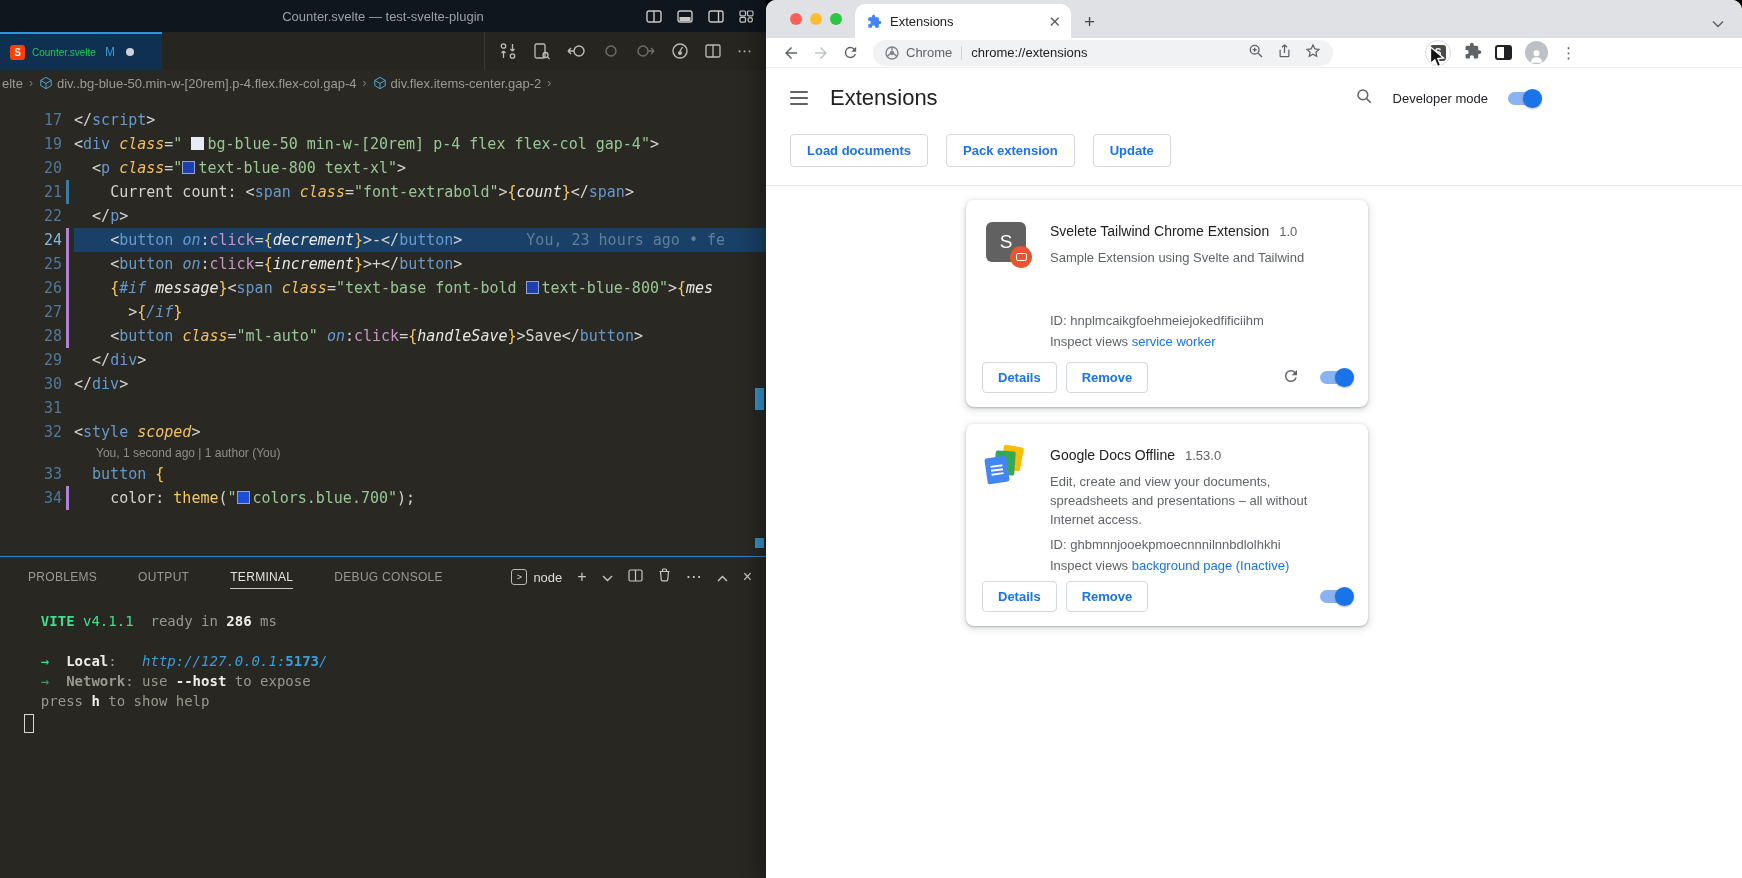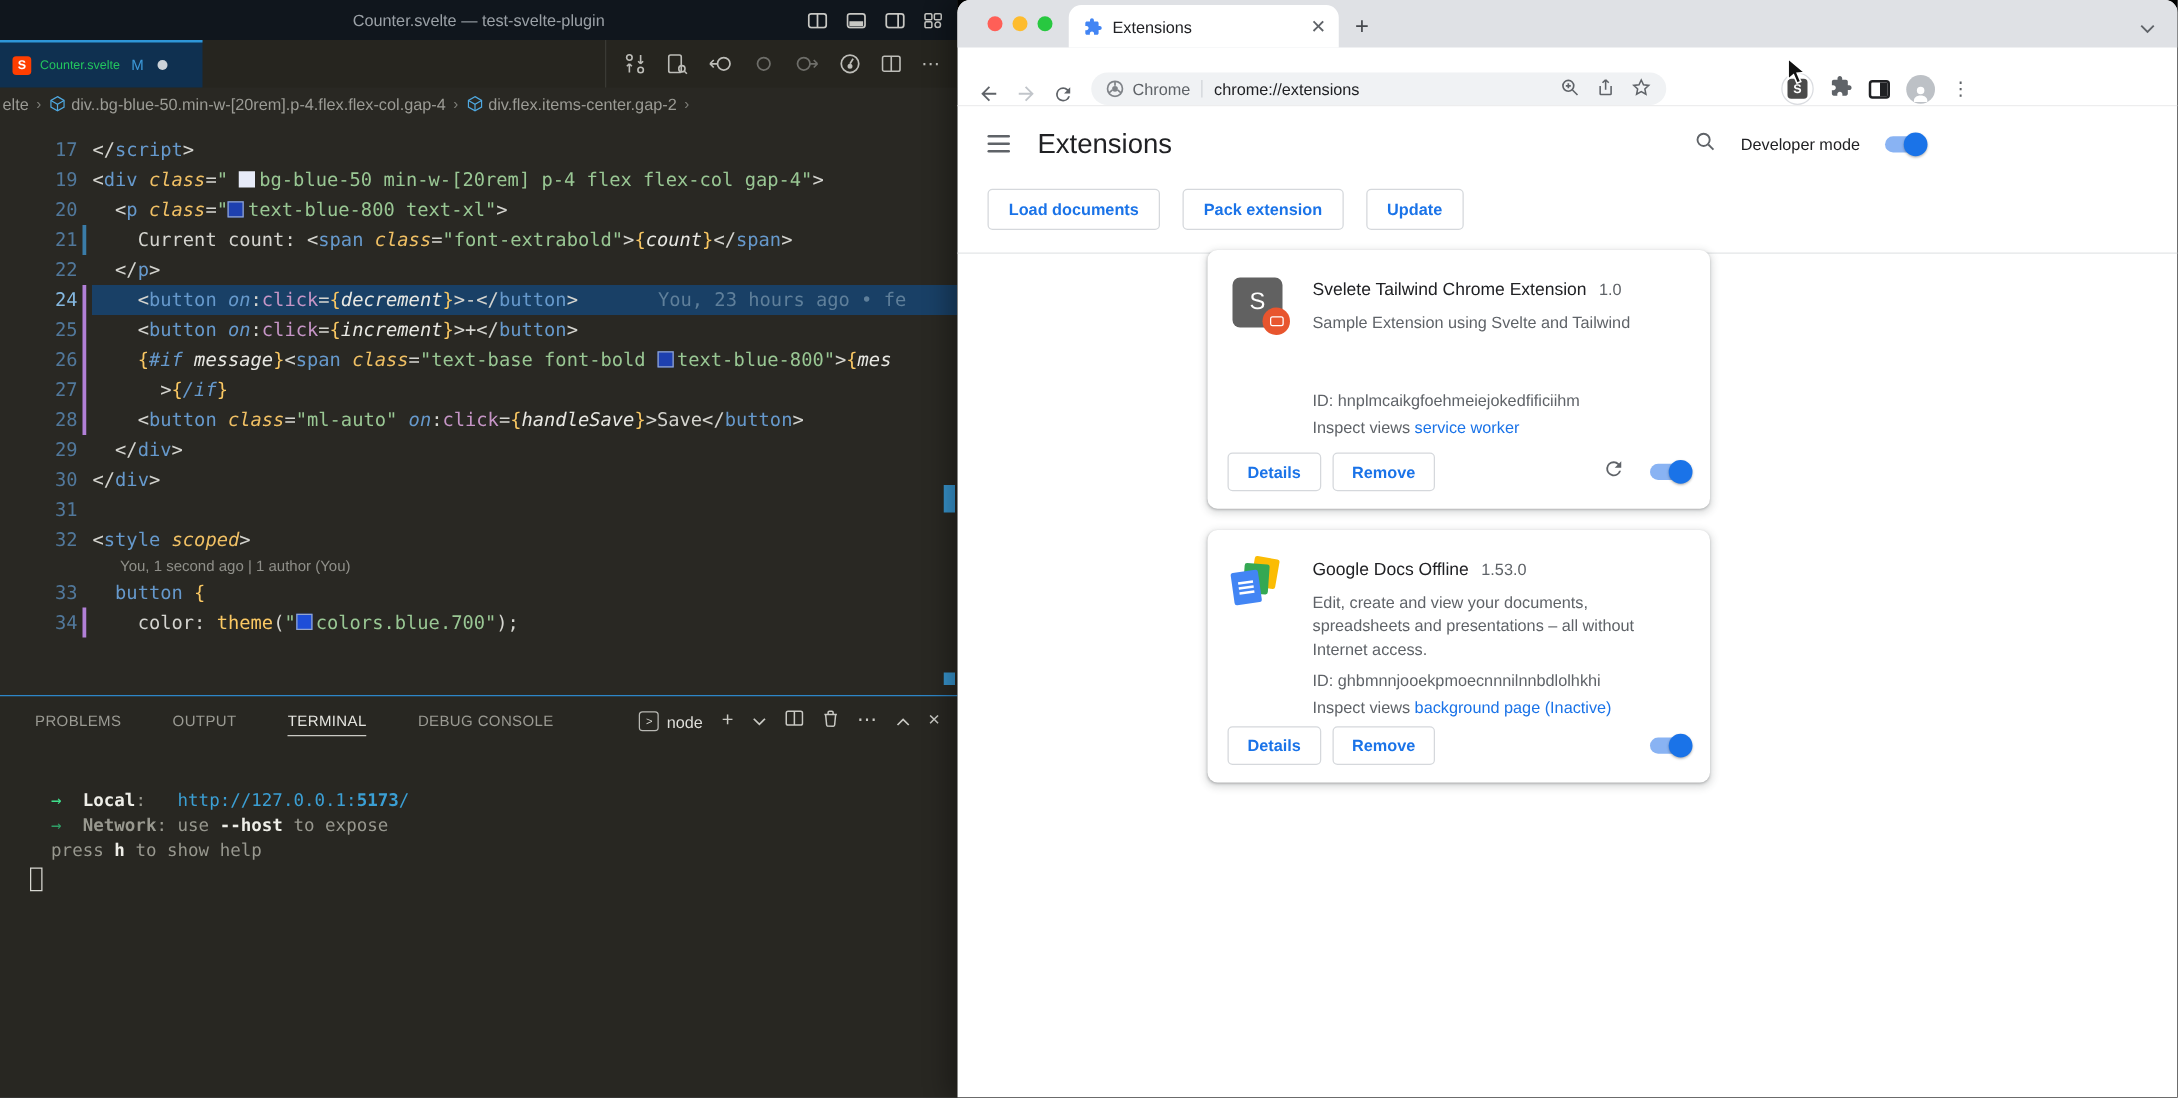--- a/index.html
+++ b/index.html
@@ -60,36 +60,36 @@
   .node-chip { display:flex; align-items:center; gap:6px; }
   .node-box { width:16px; height:16px; border:1.4px solid #b9b9b4; border-radius:3px; font-size:9px; display:flex; align-items:center; justify-content:center; color:#d8d8d2; }
   .node-label { color:#dededa; font-size:13px; }
   .pr-glyph { font-size:16px; line-height:1; }
   .terminal { padding:14px 0 0 24px; font-family:"DejaVu Sans Mono", monospace; font-size:14px; }
   .t-row { height:20px; line-height:20px; white-space:pre; }
   .t-vt { color:#3fe08c; font-weight:bold; } .t-vg { color:#3fe08c; }
   .t-d { color:#98988f; } .t-w { color:#eeeee8; font-weight:bold; }
   .t-g { color:#3fe08c; } .t-g2 { color:#2f9e66; }
   .t-db { color:#98988f; font-weight:bold; }
-  .t-u { color:#3b9fd4; } .t-ub { color:#3b9fd4; font-weight:bold; }
+  .t-u { color:#3b9fd4;font-style:italic; } .t-ub { color:#3b9fd4; font-weight:bold; }
   .t-cursor { width:10px; height:19px; border:1px solid #d8d8d2; margin-top:3px; }
 
   
   .chrome { position:absolute; left:766px; top:0; width:976px; height:878px; background:#fff; border-radius:10px 10px 0 0; box-shadow:-8px 0 20px rgba(0,0,0,.3); }
   .c-tabstrip { position:relative; height:38px; background:#dfe1e5; border-radius:10px 10px 0 0; }
   .traffic { position:absolute; left:24px; top:13px; display:flex; gap:8px; }
   .light { width:12px; height:12px; border-radius:50%; }
   .l-red{background:#ff5f57;} .l-yellow{background:#febc2e;} .l-green{background:#28c840;}
   .c-tab { position:absolute; left:89px; bottom:0; width:216px; height:34px; background:#fff; border-radius:10px 10px 0 0; display:flex; align-items:center; padding:0 10px 0 12px; gap:8px; }
   .c-tab-title { flex:1; font-size:13px; color:#202124; }
   .c-tab-close { color:#5f6368; font-size:15px; line-height:1; }
   .c-newtab { position:absolute; left:318px; bottom:7px; color:#45484d; font-size:19px; line-height:1; }
   .c-strip-chevron { position:absolute; right:18px; top:14px; }
 
-  .c-toolbar { height:47px; display:flex; align-items:flex-end; padding:0 10px; border-bottom:1px solid #ededee; }
+  .c-toolbar { height:30px; display:flex; align-items:center; padding:0 10px; border-bottom:1px solid #ededee; }
   .nav-ic { margin:0 6px; display:flex; }
   .omnibox { width:460px; height:26px; background:#f0f2f4; border-radius:13px; display:flex; align-items:center; padding:0 12px; margin-left:8px; font-size:13px; }
   .omni-divider { width:1px; height:14px; background:#d0d3d7; margin:0 9px; }
   .omni-engine { color:#5f6368; }
   .omni-url { color:#202124; }
   .omni-right { margin-left:auto; display:flex; align-items:center; gap:13px; }
   .tb-cluster { display:flex; align-items:center; gap:13px; margin-left:92px; }
   .sext { width:26px; height:26px; border-radius:50%; background:#fff; border:1px solid #dadce0; display:flex; align-items:center; justify-content:center; }
   .sext-sq { width:16px; height:16px; background:#4a4a4a; border-radius:3px; color:#fff; font-size:10px; font-weight:bold; display:flex; align-items:center; justify-content:center; }
   .bw-ic { width:17px; height:15px; border:2px solid #202124; border-radius:3px; position:relative; }
@@ -306,20 +306,21 @@
                 <path d="M1.5 3.5h10 M4.5 3.5V2a1 1 0 011-1h2a1 1 0 011 1v1.5 M2.5 3.5l.8 8.5a1 1 0 001 .9h4.4a1 1 0 001-.9l.8-8.5"></path>
               </svg></span>
           <span class="pr-glyph">⋯</span>
           <span><svg width="11" height="7" viewBox="0 0 11 7" fill="none" stroke="#c9c9c4" stroke-width="1.4">
                 <path d="M1 6l4.5-4.5L10 6"></path>
               </svg></span>
           <span style="font-size:16px;">×</span>
         </div>
       </div>
       <div class="terminal" id="terminal-lines">
+          <div class="t-row"><span class="t-d">  </span><span class="t-vt">VITE</span><span class="t-vg"> v4.1.1</span><span class="t-d">  ready in </span><span class="t-w">286</span><span class="t-d"> ms</span></div>
           <div class="t-row"></div>
           <div class="t-row"><span class="t-g">  →  </span><span class="t-w">Local</span><span class="t-d">:   </span><span class="t-u">http://127.0.0.1:</span><span class="t-ub">5173</span><span class="t-u">/</span></div>
           <div class="t-row"><span class="t-g2">  →  </span><span class="t-db">Network</span><span class="t-d">: use </span><span class="t-w">--host</span><span class="t-d"> to expose</span></div>
           <div class="t-row"><span class="t-d">  press </span><span class="t-w">h</span><span class="t-d"> to show help</span></div>
           <div class="t-cursor"></div>
         </div>
     </div>
   </div>
 
   <div class="chrome">

